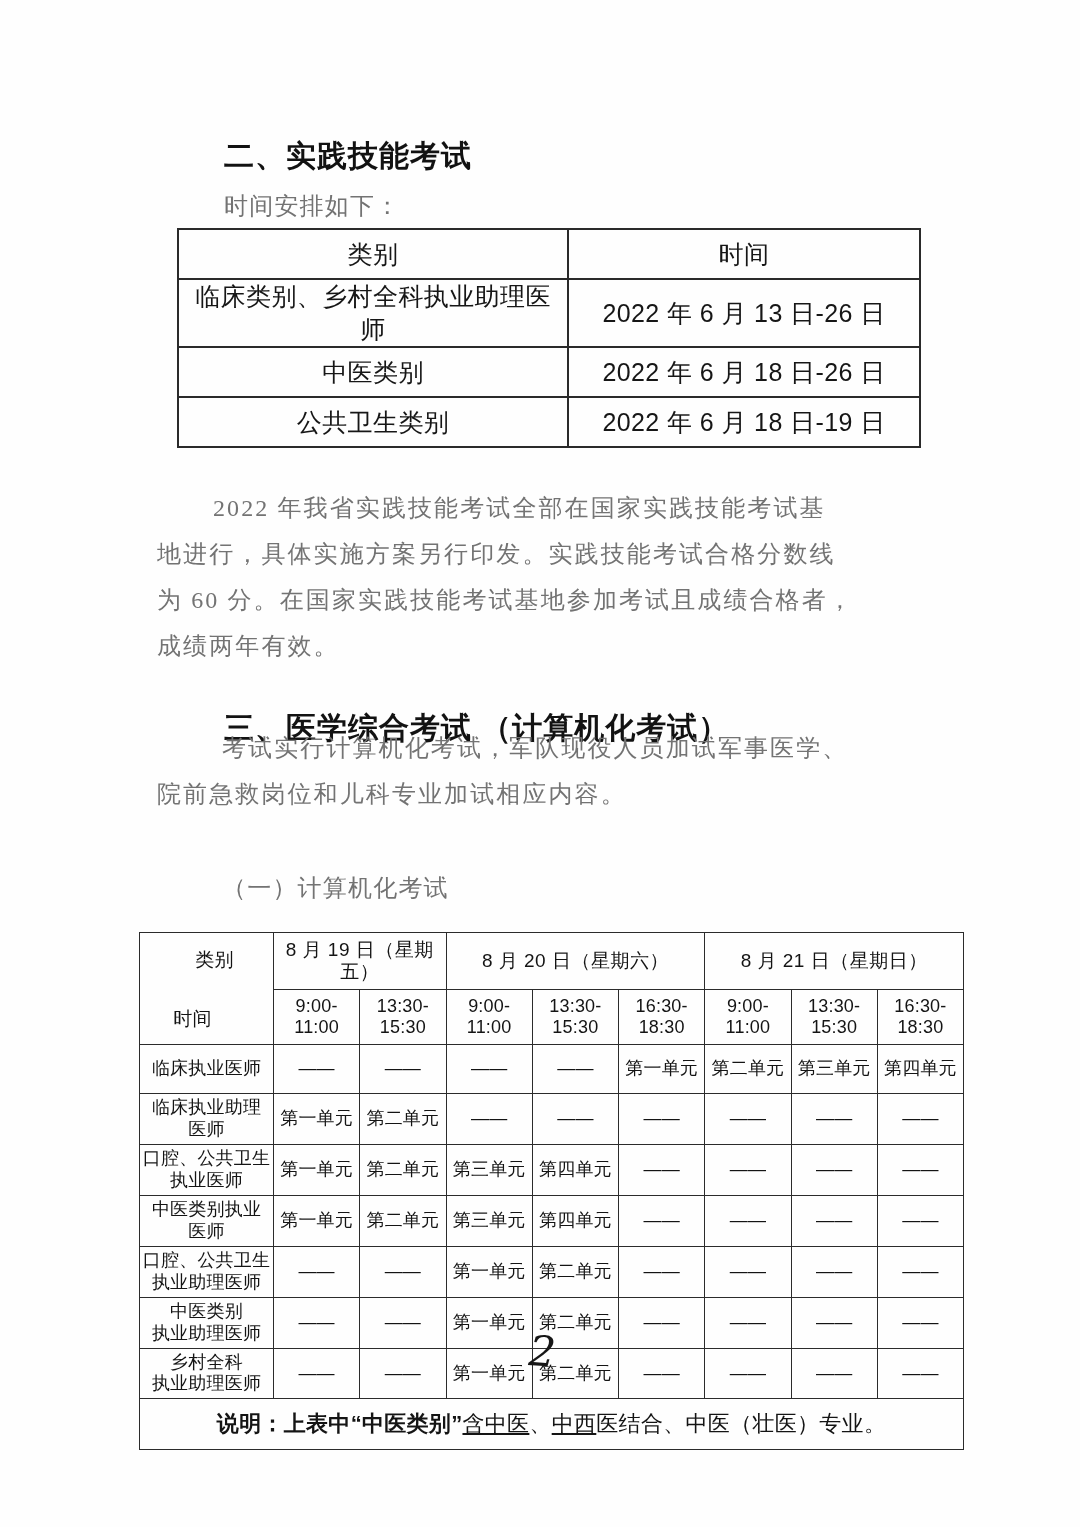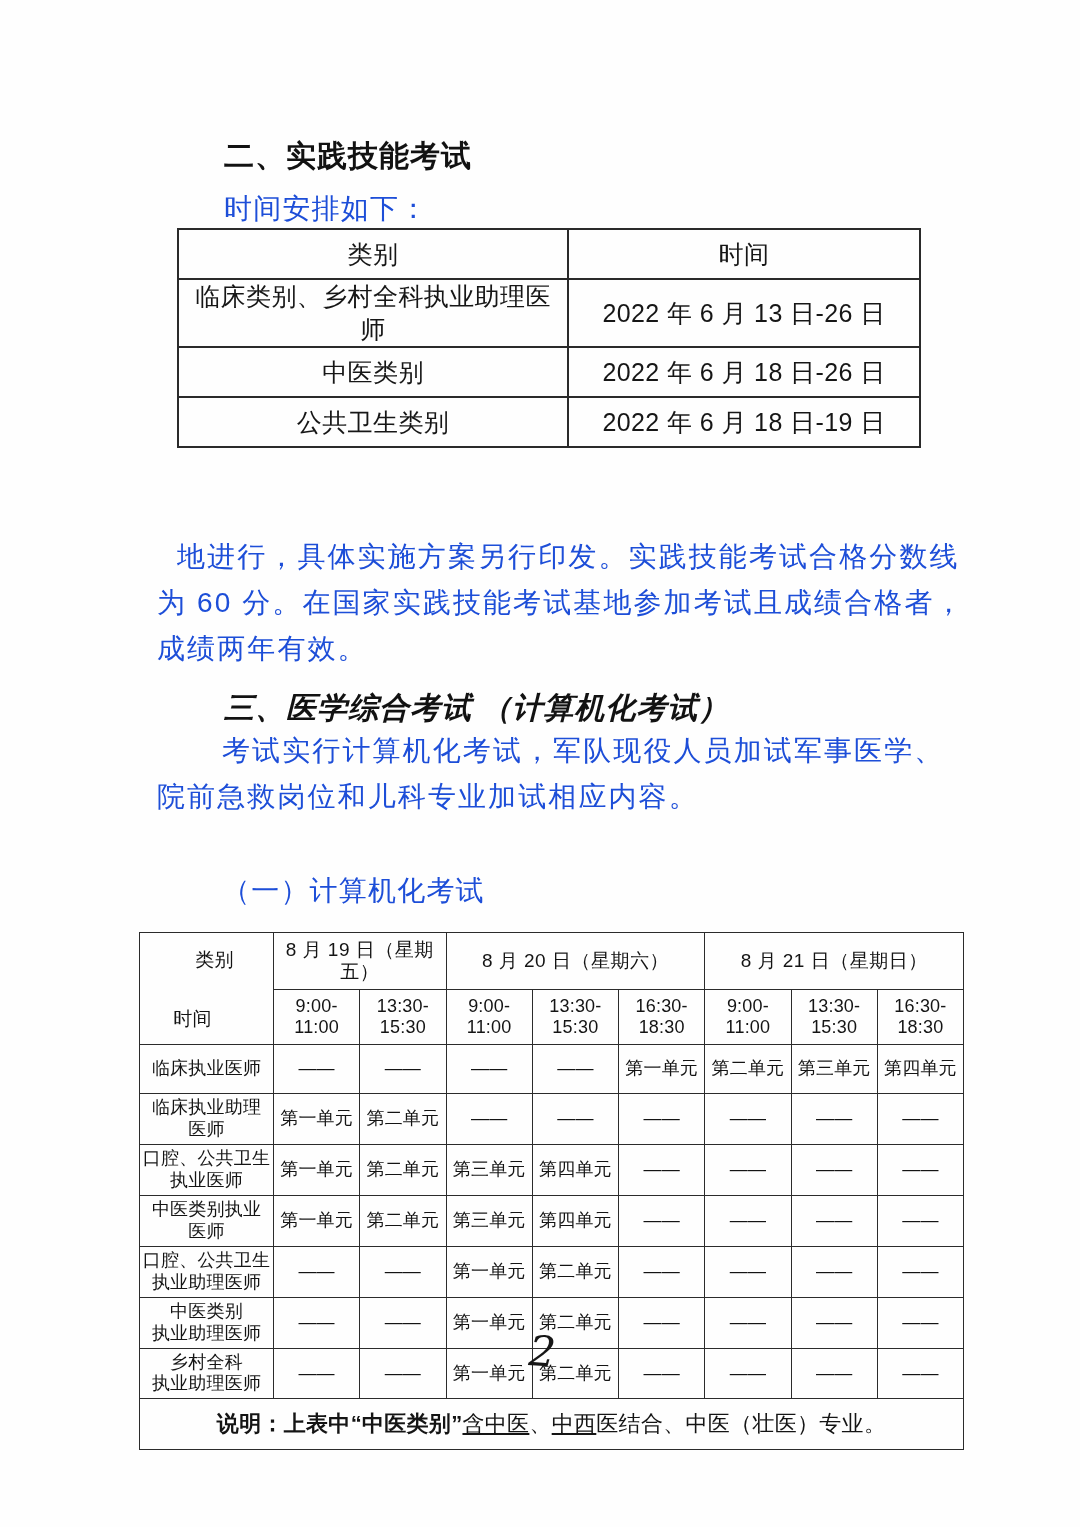--- a/index.html
+++ b/index.html
@@ -29,24 +29,24 @@
     font-weight: bold;
     font-size: 30px;
     letter-spacing: 1px;
     color: #121212;
     white-space: nowrap;
   }
 
   
   .body-line {
     position: absolute;
-    font-family: Liberation Sans, sans-serif;
-    font-size: 28px;
+    font-family: Liberation Serif, serif;
+    font-size: 24px;
     letter-spacing: 1.2px;
-    color: #1d4ed8;
+    color: #737373;
     white-space: nowrap;
   }
   .body-line.justify-wide { letter-spacing: 2.1px; }
 
   
   .t1 {
     position: absolute;
     left: 177px;
     top: 228px;
     width: 742px;
@@ -162,25 +162,26 @@
         <td>中医类别</td>
         <td>2022 年 6 月 18 日-26 日</td>
       </tr>
       <tr>
         <td>公共卫生类别</td>
         <td>2022 年 6 月 18 日-19 日</td>
       </tr>
     </tbody>
   </table>
 
-  <div class="body-line justify-wide" style="left:157px; top:538px;margin-left:20px;">地进行，具体实施方案另行印发。实践技能考试合格分数线</div>
+  <div class="body-line justify-wide" style="left:213px; top:492px;">2022 年我省实践技能考试全部在国家实践技能考试基</div>
+  <div class="body-line justify-wide" style="left:157px; top:538px;">地进行，具体实施方案另行印发。实践技能考试合格分数线</div>
   <div class="body-line justify-wide" style="left:157px; top:584px;">为 60 分。在国家实践技能考试基地参加考试且成绩合格者，</div>
   <div class="body-line justify-wide" style="left:157px; top:630px;">成绩两年有效。</div>
 
-  <div class="section-heading" style="left:224px; top:688px;font-style:italic;">三、医学综合考试 （计算机化考试）</div>
+  <div class="section-heading" style="left:224px; top:708px;">三、医学综合考试 （计算机化考试）</div>
 
   <div class="body-line justify-wide" style="left:222px; top:732px;">考试实行计算机化考试，军队现役人员加试军事医学、</div>
   <div class="body-line justify-wide" style="left:157px; top:778px;">院前急救岗位和儿科专业加试相应内容。</div>
 
 
   <div class="body-line" style="left:222px; top:872px;">（一）计算机化考试</div>
 
   <table class="t2">
     <colgroup>
       <col class="col-cat">

